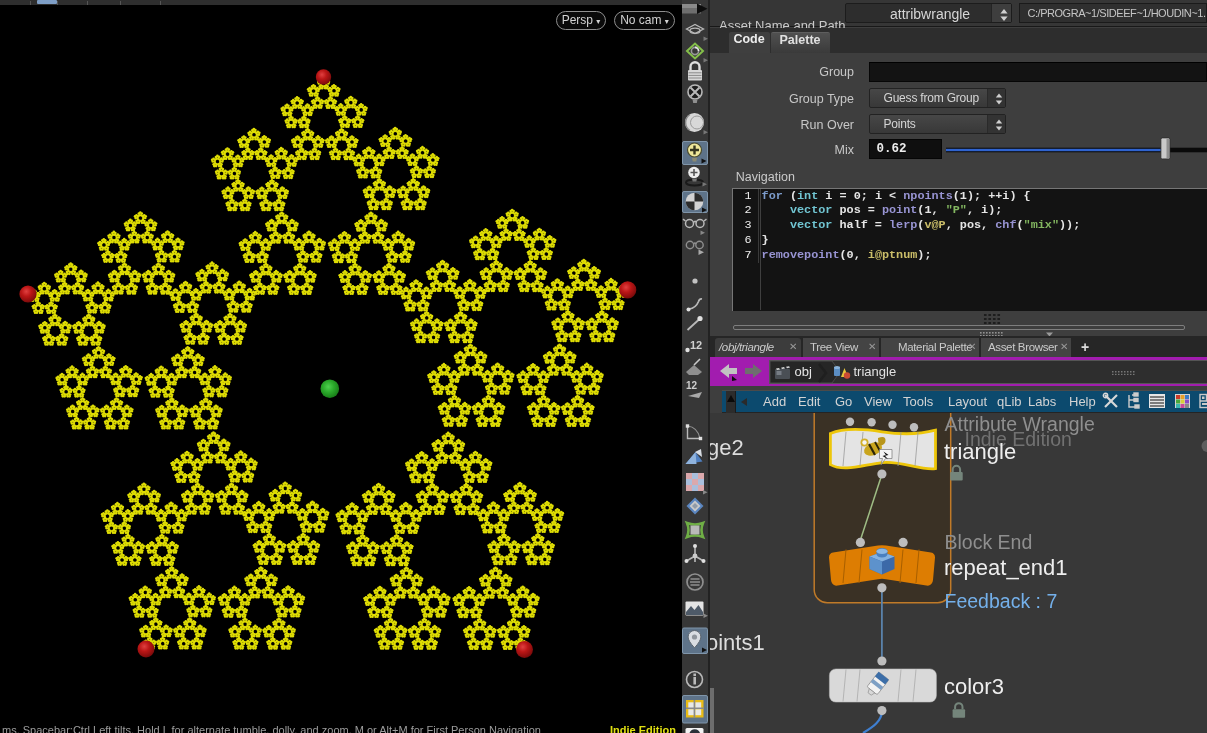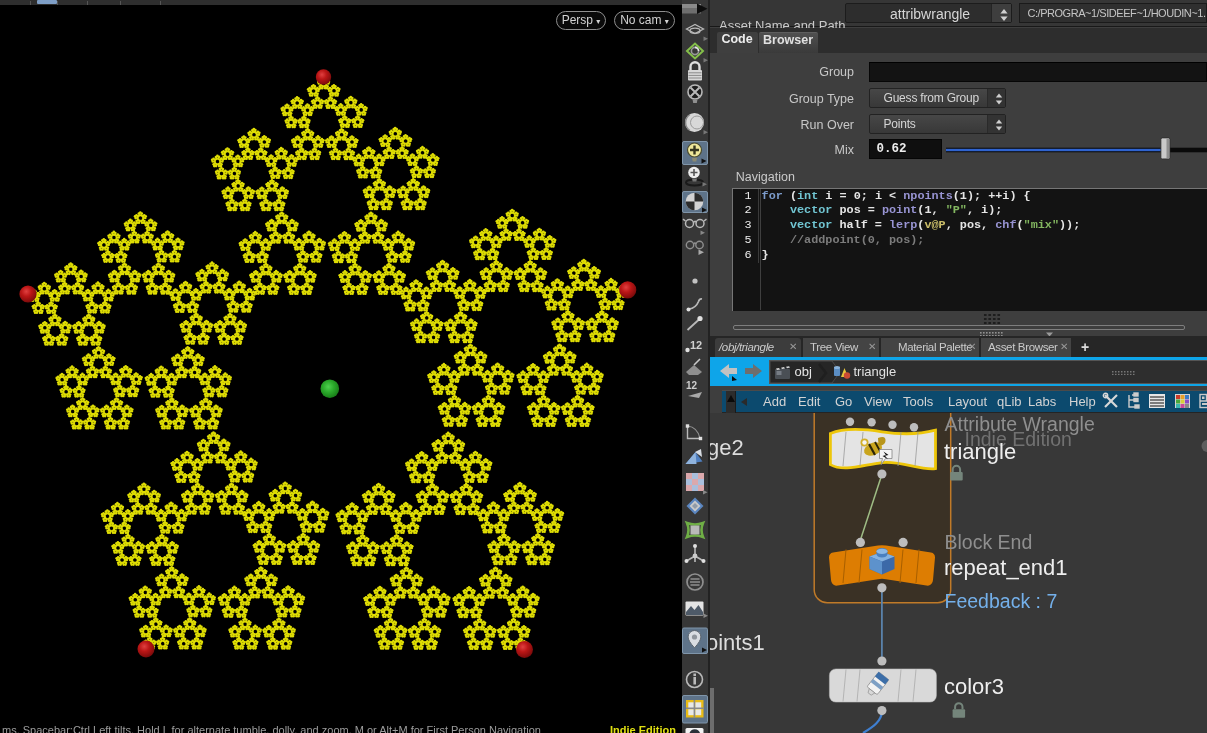--- a/index.html
+++ b/index.html
@@ -21,21 +21,21 @@
 #row1 .lbl { position:absolute; left:9px; top:6px; color:rgba(204,204,204,0.99); font-size:13px;margin-top:12px; }
 #dd1 { position:absolute; left:135px; top:3px; width:167px; height:20px;
   background:#2d2d2d; border:1px solid #1c1c1c; border-radius:2px; }
 #dd1 .t { position:absolute; left:12px; top:2px; font-size:14px; color:rgba(216,216,216,0.99);margin-left:32px; }
 #dd1 .spin { position:absolute; right:0; top:0; width:20px; height:18px; background:#3e3e3e; border-left:1px solid #242424; }
 #pathf { position:absolute; left:309px; top:3px; width:188px; height:20px; background:#2f2f2f;
   border:1px solid #1a1a1a; color:rgba(198,198,198,0.99); font-size:11px; line-height:18px; padding-left:7px; letter-spacing:-0.45px;
   white-space:nowrap; overflow:hidden;text-align:center; }
 #tabstrip { position:absolute; left:0; top:28px; width:497px; height:25px; background:#2d2d2d; }
 .ptab { position:absolute; top:4px; height:21px; font-size:12.5px; font-weight:bold; text-align:center;
-  border-radius:2px 2px 0 0; }
+  border-radius:2px 2px 0 0;margin-left:12px; }
 #parmbody { position:absolute; left:0; top:53px; width:497px; height:283px; background:#3e3e3e; }
 .plabel { position:absolute; width:140px; text-align:right; color:rgba(201,201,201,0.99); font-size:12.5px; }
 .dd { position:absolute; left:158.5px; width:137px; height:20px; background:linear-gradient(#474747,#383838);
   border:1px solid #222222; border-radius:2px; }
 .dd .t { position:absolute; left:14px; top:2.5px; font-size:12px; letter-spacing:-0.2px; color:rgba(216,216,216,0.99); }
 .dd .spin { position:absolute; right:0; top:0; width:18px; height:18px; border-left:1px solid #2a2a2a;
   background:#333333; }
 .spin svg { position:absolute; left:3px; top:2px; }
 #groupf { position:absolute; left:158.5px; top:9px; width:338.5px; height:20px; background:#131313; border:1px solid #060606; border-top-color:rgba(0,0,0,0.99); }
 #mixf { position:absolute; left:158.5px; top:86.4px; width:73px; height:20px; background:#0f0f0f;
@@ -49,21 +49,21 @@
 .cl:first-child { margin-top:1.5px; }
 .ln { display:inline-block; width:26px; text-align:right; color:rgba(240,240,240,0.99); font-weight:normal; padding-right:6px;
   border-right:1px solid #3a3a3a; margin-right:3px; }
 #grip { position:absolute; left:273px; top:260px; width:18px; height:11px;
   background-image:radial-gradient(circle, #1d1d1d 1.1px, transparent 1.2px); background-size:4.5px 4px; }
 #hscroll { position:absolute; left:23px; top:271.5px; width:452px; height:5px; border:1px solid #7e7e7e; border-radius:2px; }
 
 #nettabs { position:absolute; left:0; top:336px; width:497px; height:21px; background:#262626; }
 .ntab { position:absolute; top:2px; height:19px; font-size:11.5px; letter-spacing:-0.35px; color:rgba(204,204,204,0.99); }
 .ntab .x { color:rgba(154,154,154,0.99); font-size:10px; }
-#navrow { position:absolute; left:0; top:357px; width:497px; height:29px; background:#0ea5e9; }
+#navrow { position:absolute; left:0; top:357px; width:497px; height:29px; background:#a21caf; }
 #crumb { position:absolute; left:58.5px; top:2.5px; width:438.5px; height:24px; background:#2e2e2e;
   border:1px solid #555; border-right:none; }
 #menurow { position:absolute; left:12px; top:389.5px; width:497px; height:23.5px; background:#0c4a6e;
   border-top:1px solid #4a4a4a; border-bottom:1px solid #242424; }
 .mi { position:absolute; top:3px; color:rgba(212,212,212,0.99); font-size:13px; }
 </style></head>
 <body>
 <div id="app">
   <div class="abs" id="vpwrap">
       <svg id="vp" width="682" height="733" viewBox="0 0 682 733" style="position:absolute;left:0;top:-5px">
@@ -268,21 +268,21 @@
             <svg width="18" height="18">
               <path d="M9 3 l3.6 4.5 h-7.2 Z" fill="#d0d0d0"></path>
               <path d="M9 15 l3.6 -4.5 h-7.2 Z" fill="#d0d0d0"></path>
             </svg>
           </span>
         </div>
       <div id="pathf">C:/PROGRA~1/SIDEEF~1/HOUDIN~1.</div>
     </div>
     <div id="tabstrip">
       <div class="ptab" style="left:6.5px;width:41px;background:#3f3f3f;color:rgba(240,240,240,0.99);">Code</div>
-      <div class="ptab" style="left:48.5px;width:59px;background:linear-gradient(#505050,#3a3a3a);border-top:1px solid #5e5e5e;color:rgba(226,226,226,0.99);">Browser</div>
+      <div class="ptab" style="left:48.5px;width:59px;background:linear-gradient(#505050,#3a3a3a);border-top:1px solid #5e5e5e;color:rgba(226,226,226,0.99);">Palette</div>
     </div>
     <div id="parmbody">
       <div class="plabel" style="left:4px;top:12px;">Group</div>
       <div id="groupf"></div>
       <div class="plabel" style="left:4px;top:38.5px;">Group Type</div>
       <div class="dd" style="top:34.9px;">
           <span class="t">Guess from Group</span>
           <span class="spin">
             <svg width="16" height="16">
               <path d="M8 2.5 l3.2 4 h-6.4 Z" fill="#d0d0d0"></path>
@@ -307,22 +307,22 @@
         <rect x="0" y="11.8" width="216" height="2.4" fill="#2f63cf"></rect>
         <rect x="214.9" y="0.9" width="9" height="21" rx="1.5" fill="#c9c9c9" stroke="#2a2a2a" stroke-width="0.8"></rect>
         <rect x="220.5" y="1.7" width="2.6" height="19.4" fill="#8f8f8f"></rect>
       </svg>
       <div id="vexlbl">Navigation</div>
       <div id="codebox" style="position:relative">
           <div style="position:absolute;left:27.6px;top:0;width:1px;height:121.5px;background:#3f3f3f"></div>
           <div class="cl"><span class="ln">1</span><span class="ct"><span style="color:rgba(125,158,206,0.99)">for</span><span style="color:rgba(232,232,232,0.99)"> (</span><span style="color:rgba(114,199,212,0.99)">int</span><span style="color:rgba(232,232,232,0.99)"> i = 0; i &lt; </span><span style="color:rgba(154,150,214,0.99)">npoints</span><span style="color:rgba(232,232,232,0.99)">(1); ++i) {</span></span></div>
           <div class="cl"><span class="ln">2</span><span class="ct"><span style="color:rgba(114,199,212,0.99)">    vector</span><span style="color:rgba(232,232,232,0.99)"> pos = </span><span style="color:rgba(154,150,214,0.99)">point</span><span style="color:rgba(232,232,232,0.99)">(1, </span><span style="color:rgba(133,185,97,0.99)">"P"</span><span style="color:rgba(232,232,232,0.99)">, i);</span></span></div>
           <div class="cl"><span class="ln">3</span><span class="ct"><span style="color:rgba(114,199,212,0.99)">    vector</span><span style="color:rgba(232,232,232,0.99)"> half = </span><span style="color:rgba(154,150,214,0.99)">lerp</span><span style="color:rgba(232,232,232,0.99)">(</span><span style="color:rgba(205,192,106,0.99)">v@P</span><span style="color:rgba(232,232,232,0.99)">, pos, </span><span style="color:rgba(154,150,214,0.99)">chf</span><span style="color:rgba(232,232,232,0.99)">(</span><span style="color:rgba(133,185,97,0.99)">"mix"</span><span style="color:rgba(232,232,232,0.99)">));</span></span></div>
-          <div class="cl"><span class="ln">5</span><span class="ct"><span style="color:rgba(125,125,125,0.99)">    //addpoint(0, pos);</span></span></div>
           <div class="cl"><span class="ln">6</span><span class="ct"><span style="color:rgba(232,232,232,0.99)">}</span></span></div>
+          <div class="cl"><span class="ln">7</span><span class="ct"><span style="color:rgba(154,150,214,0.99)">removepoint</span><span style="color:rgba(232,232,232,0.99)">(0, </span><span style="color:rgba(205,192,106,0.99)">i@ptnum</span><span style="color:rgba(232,232,232,0.99)">);</span></span></div>
         </div>
       <div id="grip"></div>
       <div id="hscroll"></div>
       <svg style="position:absolute;left:270px;top:278px;" width="90" height="6">
           <g fill="#909090">
             <rect x="0" y="1" width="1.6" height="1.6"></rect>
             <rect x="0" y="4" width="1.6" height="1.6"></rect>
             <rect x="3" y="1" width="1.6" height="1.6"></rect>
             <rect x="3" y="4" width="1.6" height="1.6"></rect>
             <rect x="6" y="1" width="1.6" height="1.6"></rect>

